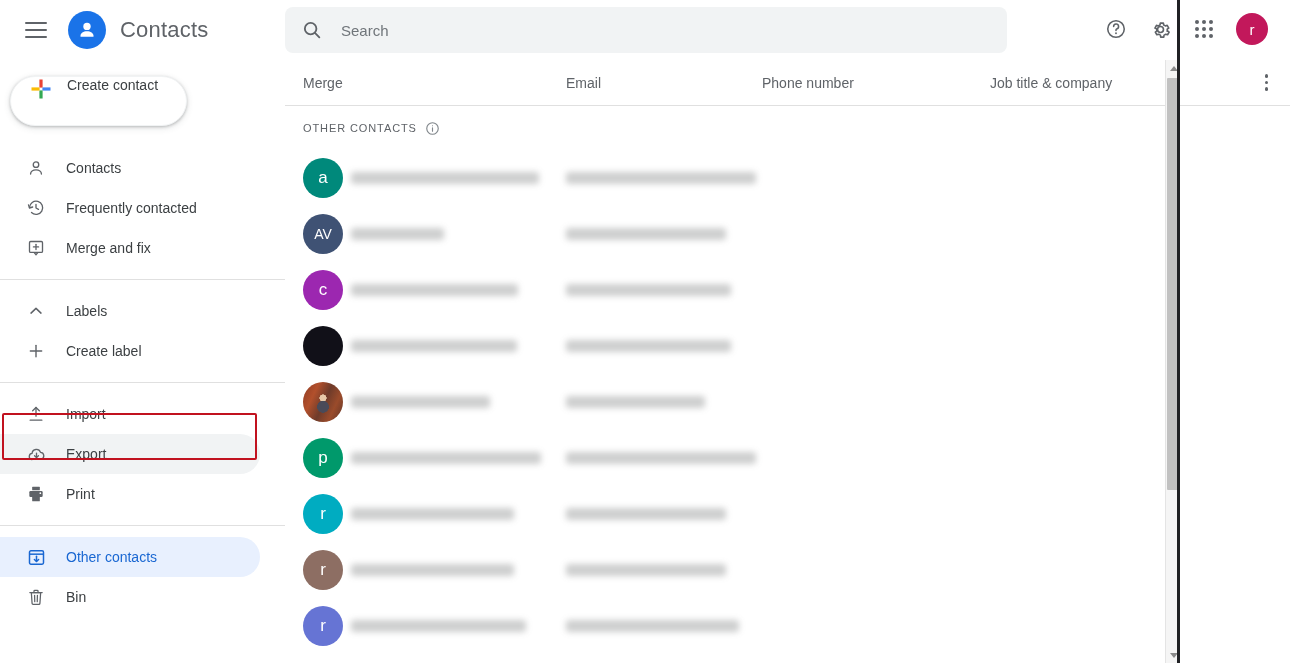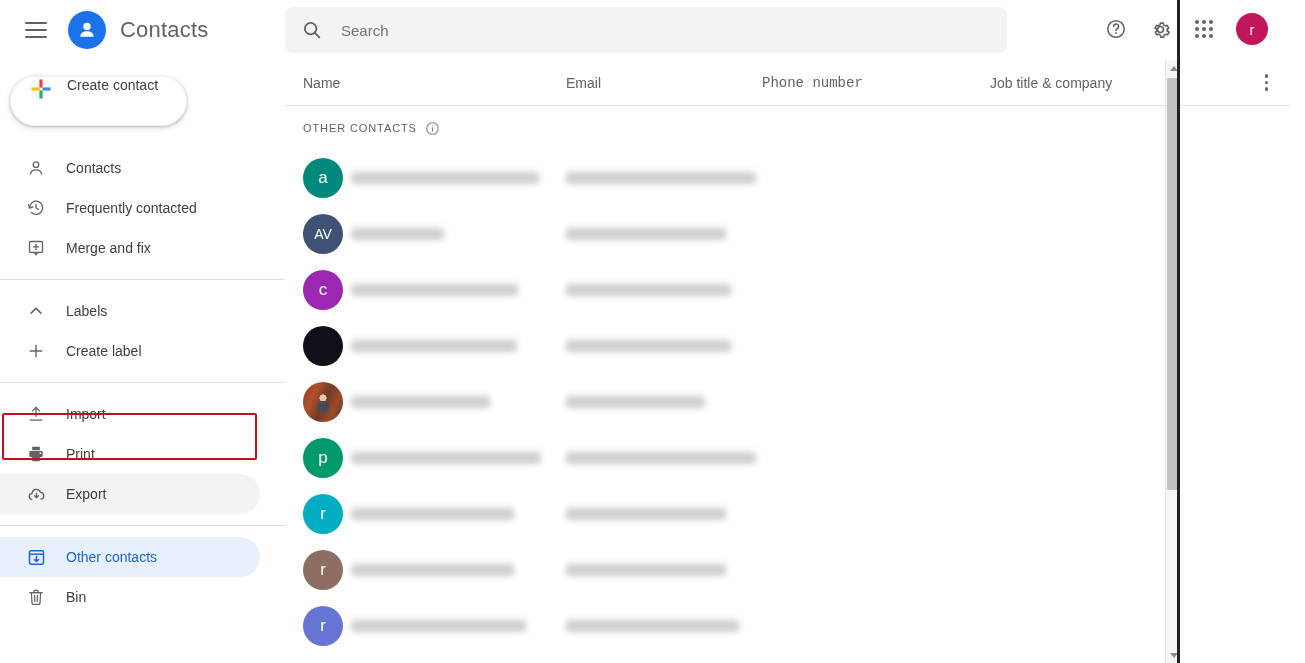--- a/index.html
+++ b/index.html
@@ -98,21 +98,21 @@
     position: absolute; left: 285px; top: 60px;
     width: 1005px; height: 603px; background: #fff; overflow: hidden;
   }
   .thead {
     display: flex; align-items: center; height: 46px;
     border-bottom: 1px solid #e0e0e0; position: relative;
   }
   .th { font-size: 14px; color: #5f6368; position: absolute; }
   .th-name { left: 18px; }
   .th-email { left: 281px; }
-  .th-phone { left: 477px; font-family: Liberation Mono, monospace; }
+  .th-phone { left: 477px; }
   .th-job { left: 705px; }
   .kebab {
     position: absolute; right: 22px; display:flex; flex-direction: column;
     gap: 3px; align-items:center; cursor: pointer;
   }
   .kebab i { display:block; width: 3.5px; height: 3.5px; border-radius: 50%; background: #5f6368; }
 
   .section-head {
     display: flex; align-items: center; height: 44px; padding-left: 18px;
   }
@@ -306,41 +306,41 @@
         <span class="nav-ico">
           <svg width="20" height="20" viewBox="0 0 24 24" fill="none" stroke="#5f6368" stroke-width="1.6">
             <line x1="12" y1="4.2" x2="12" y2="14.6" stroke-linecap="round"></line>
             <polyline points="8,8.2 12,4.2 16,8.2" stroke-linecap="round" stroke-linejoin="round"></polyline>
             <line x1="5" y1="19.4" x2="19" y2="19.4" stroke-linecap="round"></line>
           </svg>
         </span>
         <span class="nav-label">Import</span>
       </div>
 
+      <div class="nav-item hovered">
+        <span class="nav-ico">
+          <svg width="21" height="21" viewBox="0 0 24 24" fill="none" stroke="#5f6368" stroke-width="1.5">
+            <path d="M6.6 17.8A3.6 3.6 0 0 1 6.9 10.7a5 5 0 0 1 9.7-1.1 3.9 3.9 0 0 1 .7 7.7" stroke-linecap="round" stroke-linejoin="round"></path>
+            <line x1="12" y1="10.4" x2="12" y2="15.4" stroke-linecap="round"></line>
+            <polyline points="9.8,13.4 12,15.6 14.2,13.4" stroke-linecap="round" stroke-linejoin="round"></polyline>
+          </svg>
+        </span>
+        <span class="nav-label">Export</span>
+      </div>
+
       <div class="nav-item">
         <span class="nav-ico">
           <svg width="20" height="20" viewBox="0 0 24 24" fill="#5f6368">
             <rect x="7.4" y="3.4" width="9.2" height="4" rx=".6"></rect>
             <rect x="4" y="8.4" width="16" height="7.2" rx="1.4"></rect>
             <rect x="7.4" y="15.2" width="9.2" height="5.4" rx=".6"></rect>
             <circle cx="17.2" cy="11" r="1" fill="#ffffff"></circle>
           </svg>
         </span>
         <span class="nav-label">Print</span>
-      </div>
-
-      <div class="nav-item hovered">
-        <span class="nav-ico">
-          <svg width="21" height="21" viewBox="0 0 24 24" fill="none" stroke="#5f6368" stroke-width="1.5">
-            <path d="M6.6 17.8A3.6 3.6 0 0 1 6.9 10.7a5 5 0 0 1 9.7-1.1 3.9 3.9 0 0 1 .7 7.7" stroke-linecap="round" stroke-linejoin="round"></path>
-            <line x1="12" y1="10.4" x2="12" y2="15.4" stroke-linecap="round"></line>
-            <polyline points="9.8,13.4 12,15.6 14.2,13.4" stroke-linecap="round" stroke-linejoin="round"></polyline>
-          </svg>
-        </span>
-        <span class="nav-label">Export</span>
       </div>
 
       <div class="nav-sep"></div>
 
       <div class="nav-item active" style="background: rgb(232, 240, 254); color: rgb(25, 103, 210);">
         <span class="nav-ico">
           <svg width="21" height="21" viewBox="0 0 24 24" fill="none" stroke="#1967d2" stroke-width="1.7">
             <rect x="4" y="4.4" width="16" height="15.2" rx="1.6"></rect>
             <line x1="4" y1="8.2" x2="20" y2="8.2"></line>
             <line x1="12" y1="10.6" x2="12" y2="16.4" stroke-linecap="round"></line>
@@ -364,21 +364,21 @@
       </div>
 
     </div>
   </div>
 
   <div class="highlight-box" id="annot" style="left: 2px; top: 413px; width: 255px; height: 47px; border-color: rgb(193, 18, 31);"></div>
 
   <div class="main">
 
     <div class="thead">
-      <div class="th th-name">Name</div>
+      <div class="th th-name">Merge</div>
       <div class="th th-email">Email</div>
       <div class="th th-phone">Phone number</div>
       <div class="th th-job">Job title &amp; company</div>
       <div class="kebab">
           <i></i>
           <i></i>
           <i></i>
         </div>
     </div>
 

